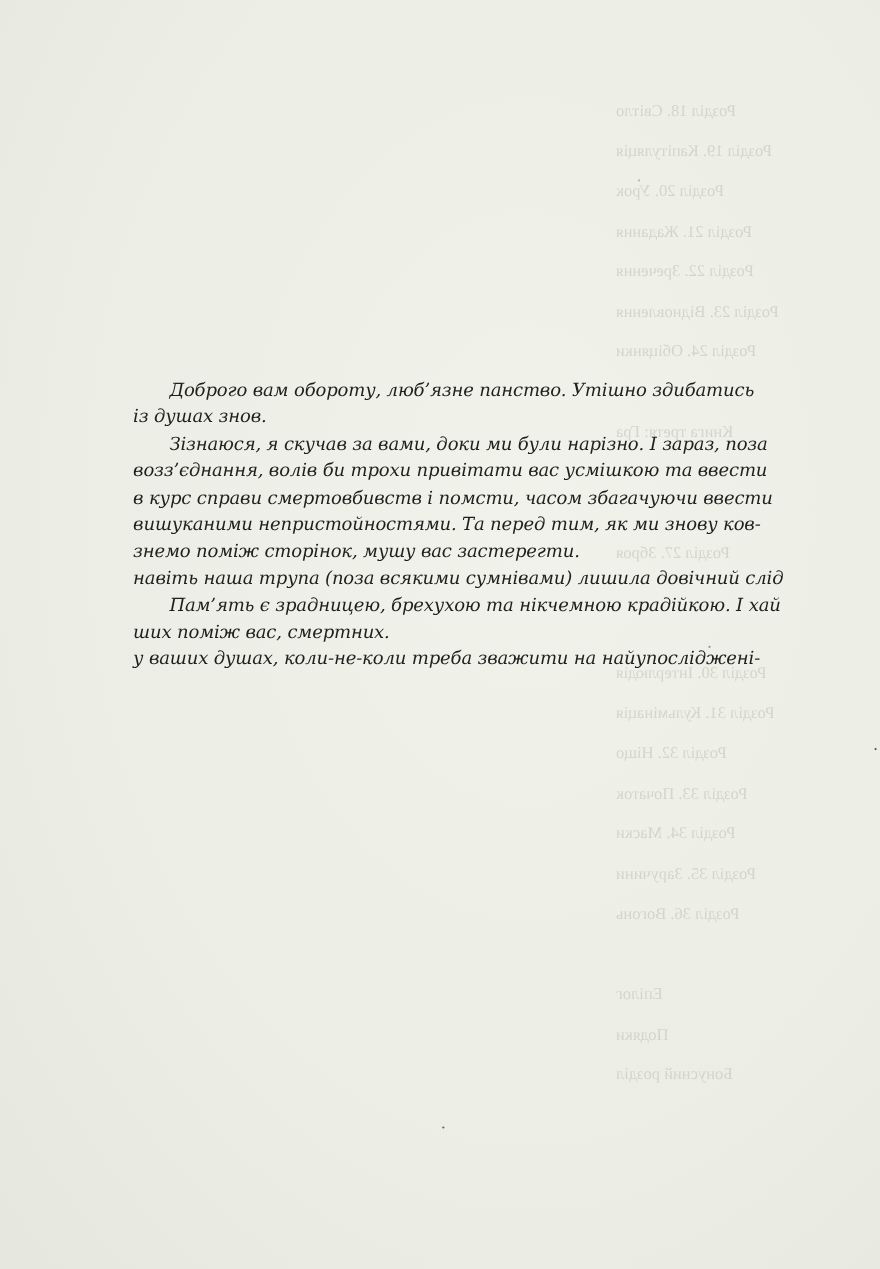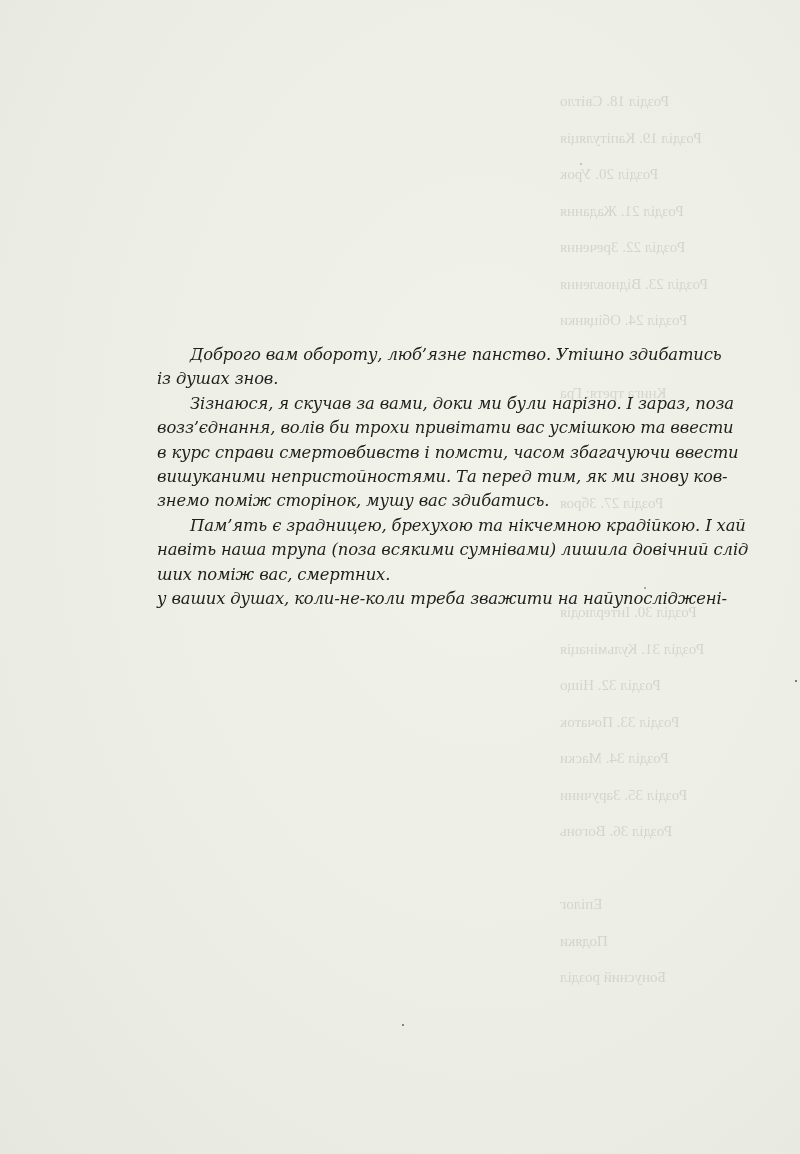--- a/index.html
+++ b/index.html
@@ -52,21 +52,20 @@
       letter-spacing: -0.15px;
     }
     .para {
       margin: 0;
       text-indent: 33px;
     }
     .line {
       display: block;
       white-space: nowrap;
       text-align-last: justify;
-      margin-left: 36px;
     }
     .line.last {
       text-align-last: left;
     }
     .speck {
       position: absolute;
       width: 2px; height: 2px;
       border-radius: 50%;
       background: #555;
     }
@@ -107,25 +106,25 @@
   <div class="text-block">
     <p class="para">
       <span class="line">Доброго вам обороту, люб’язне панство. Утішно здибатись</span>
       <span class="line last" style="text-indent:0">із душах знов.</span>
     </p>
     <p class="para">
       <span class="line">Зізнаюся, я скучав за вами, доки ми були нарізно. І зараз, поза</span>
       <span class="line" style="text-indent:0">возз’єднання, волів би трохи привітати вас усмішкою та ввести</span>
       <span class="line" style="text-indent:0">в курс справи смертовбивств і помсти, часом збагачуючи ввести</span>
       <span class="line" style="text-indent:0">вишуканими непристойностями. Та перед тим, як ми знову ков-</span>
-      <span class="line last" style="text-indent:0">знемо поміж сторінок, мушу вас здибатись.</span>
+      <span class="line last" style="text-indent:0">знемо поміж сторінок, мушу вас застерегти.</span>
     </p>
     <p class="para">
+      <span class="line" style="text-indent:0">навіть наша трупа (поза всякими сумнівами) лишила довічний слід</span>
       <span class="line">Пам’ять є зрадницею, брехухою та нікчемною крадійкою. І хай</span>
-      <span class="line" style="text-indent:0">навіть наша трупа (поза всякими сумнівами) лишила довічний слід</span>
       <span class="line last" style="text-indent:0">ших поміж вас, смертних.</span>
       <span class="line" style="text-indent:0">у ваших душах, коли-не-коли треба зважити на найупосліджені-</span>
     </p>
   </div>
 
   <div class="speck" style="left:795px; top:680px;"></div>
   <div class="speck" style="left:644px; top:587px; background:#999; width:1.5px; height:1.5px;"></div>
   <div class="speck" style="left:402px; top:1024px; background:#666; width:2px; height:1.5px;"></div>
   <div class="speck" style="left:580px; top:163px; background:#bbb; width:1.5px; height:1.5px;"></div>
 </div>

